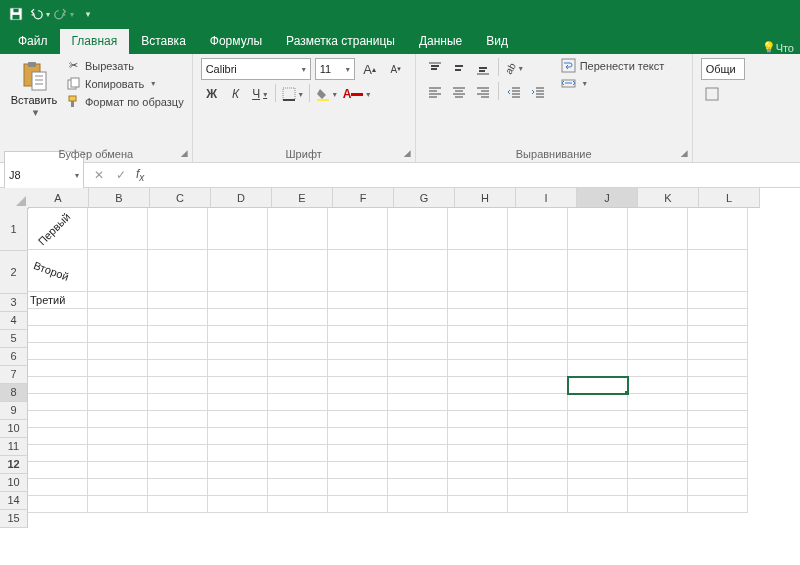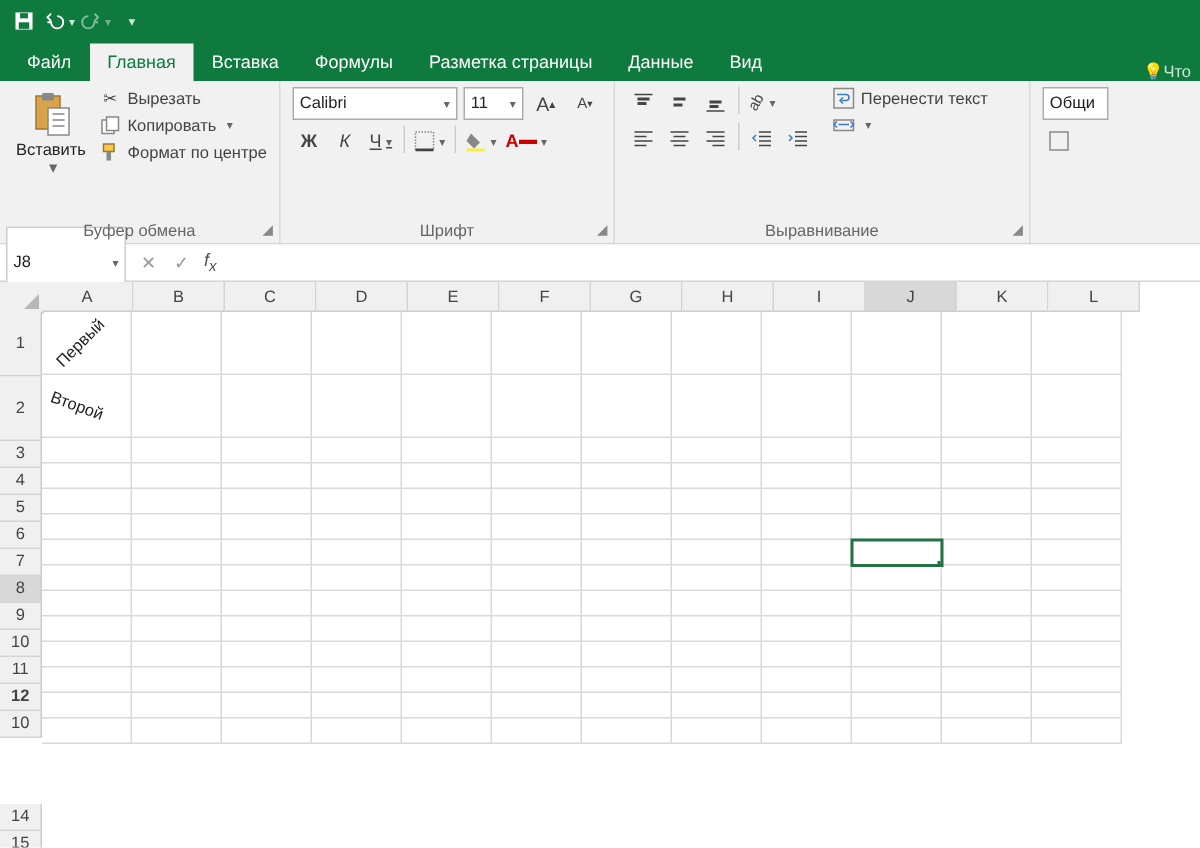--- a/index.html
+++ b/index.html
@@ -128,21 +128,21 @@
             <span>Копировать</span>
             <span class="caret">▾</span>
           </div>
         <div class="srow">
             <span class="ic">
               <svg width="13" height="13" viewBox="0 0 13 13">
                 <rect x="2" y="1" width="7" height="5" fill="#f4c94c" stroke="#a0762c"></rect>
                 <rect x="4" y="6" width="3" height="6" fill="#888"></rect>
               </svg>
             </span>
-            <span>Формат по центре</span>
+            <span>Формат по образцу</span>
           </div>
       </div>
     </div>
     <div class="group-label"><span>Буфер обмена</span><span class="launcher">◢</span></div>
   </div>
 
   <div class="group" style="min-width:200px">
     <div>
       <div class="font-row">
         <div class="combo font">
@@ -326,21 +326,21 @@
       <div class="rh" style="height: 17px; line-height: 17px;">4</div>
       <div class="rh" style="height: 17px; line-height: 17px;">5</div>
       <div class="rh" style="height: 17px; line-height: 17px;">6</div>
       <div class="rh" style="height: 17px; line-height: 17px;">7</div>
       <div class="rh sel" style="height: 17px; line-height: 17px;">8</div>
       <div class="rh" style="height: 17px; line-height: 17px;">9</div>
       <div class="rh" style="height: 17px; line-height: 17px;">10</div>
       <div class="rh" style="height: 17px; line-height: 17px;">11</div>
       <div class="rh" style="height: 17px; line-height: 17px; font-weight: bold;">12</div>
       <div class="rh" style="height: 17px; line-height: 17px;">10</div>
-      <div class="rh" style="height: 17px; line-height: 17px; margin-top: 44px;">14</div>
+      <div class="rh" style="height: 17px; line-height: 17px;">14</div>
       <div class="rh" style="height: 17px; line-height: 17px;">15</div>
     </div>
   <div class="cells" id="cells">
       <div class="crow">
         <div class="cell" style="height: 42px;">
           <span class="rot45">Первый</span>
         </div>
         <div class="cell" style="height: 42px;"></div>
         <div class="cell" style="height: 42px;"></div>
         <div class="cell" style="height: 42px;"></div>
@@ -363,20 +363,36 @@
         <div class="cell" style="height: 42px;"></div>
         <div class="cell" style="height: 42px;"></div>
         <div class="cell" style="height: 42px;"></div>
         <div class="cell" style="height: 42px;"></div>
         <div class="cell" style="height: 42px;"></div>
         <div class="cell" style="height: 42px;"></div>
         <div class="cell" style="height: 42px;"></div>
         <div class="cell" style="height: 42px;"></div>
       </div>
       <div class="crow">
+        <div class="cell" style="height: 17px;">
+          <span>Третий</span>
+        </div>
+        <div class="cell" style="height: 17px;"></div>
+        <div class="cell" style="height: 17px;"></div>
+        <div class="cell" style="height: 17px;"></div>
+        <div class="cell" style="height: 17px;"></div>
+        <div class="cell" style="height: 17px;"></div>
+        <div class="cell" style="height: 17px;"></div>
+        <div class="cell" style="height: 17px;"></div>
+        <div class="cell" style="height: 17px;"></div>
+        <div class="cell" style="height: 17px;"></div>
+        <div class="cell" style="height: 17px;"></div>
+        <div class="cell" style="height: 17px;"></div>
+      </div>
+      <div class="crow">
         <div class="cell" style="height: 17px;"></div>
         <div class="cell" style="height: 17px;"></div>
         <div class="cell" style="height: 17px;"></div>
         <div class="cell" style="height: 17px;"></div>
         <div class="cell" style="height: 17px;"></div>
         <div class="cell" style="height: 17px;"></div>
         <div class="cell" style="height: 17px;"></div>
         <div class="cell" style="height: 17px;"></div>
         <div class="cell" style="height: 17px;"></div>
         <div class="cell" style="height: 17px;"></div>

